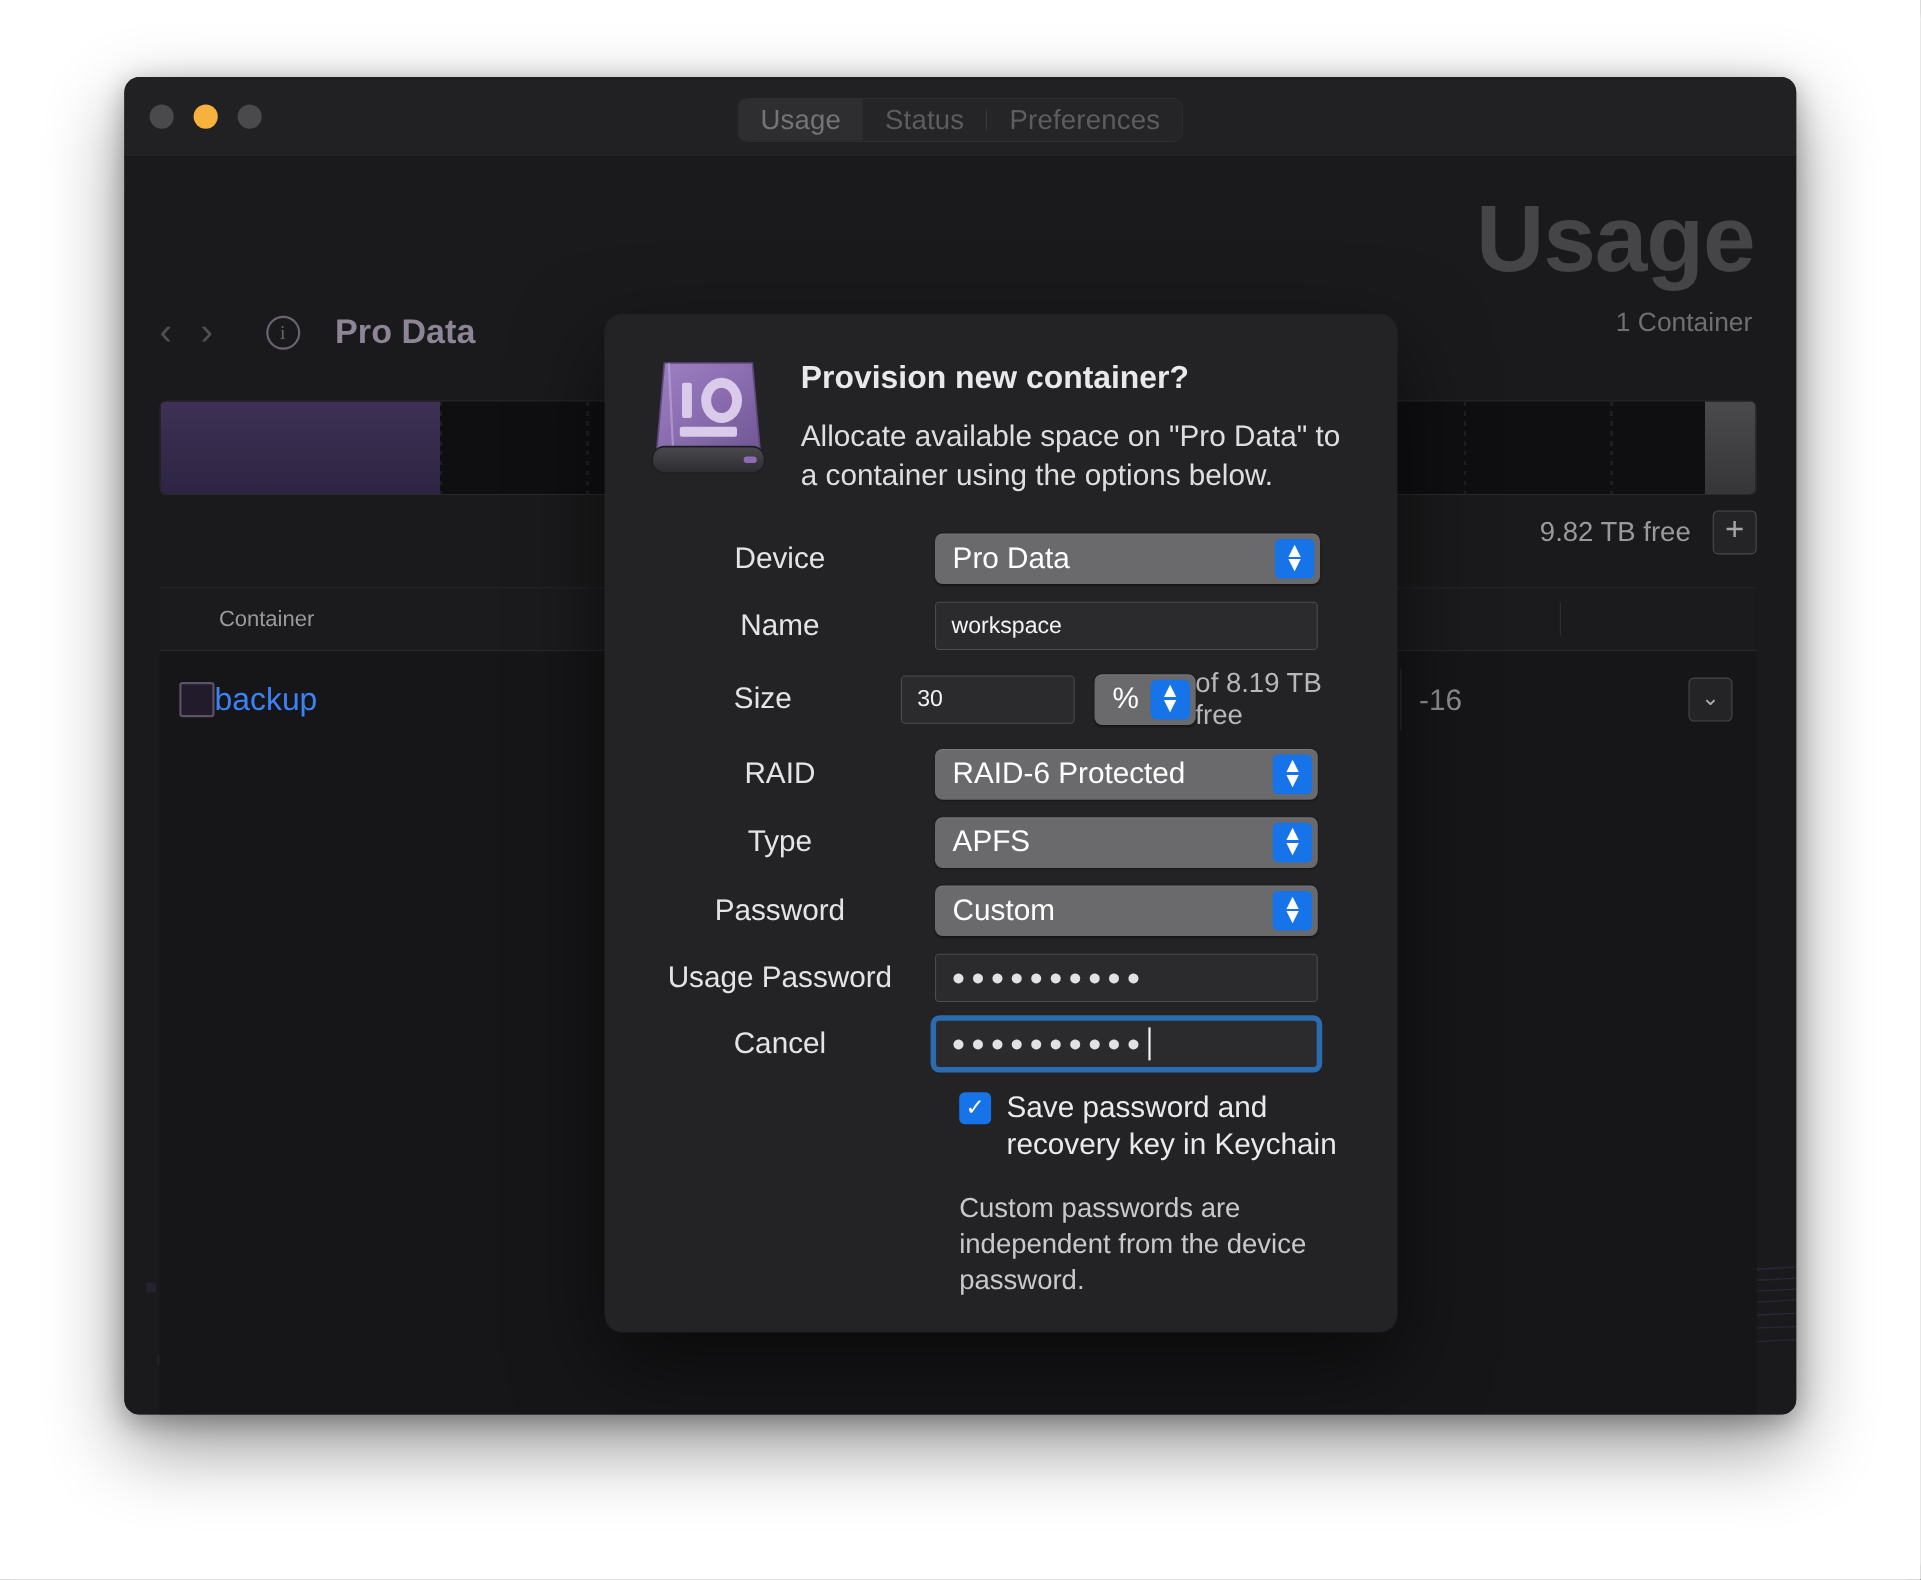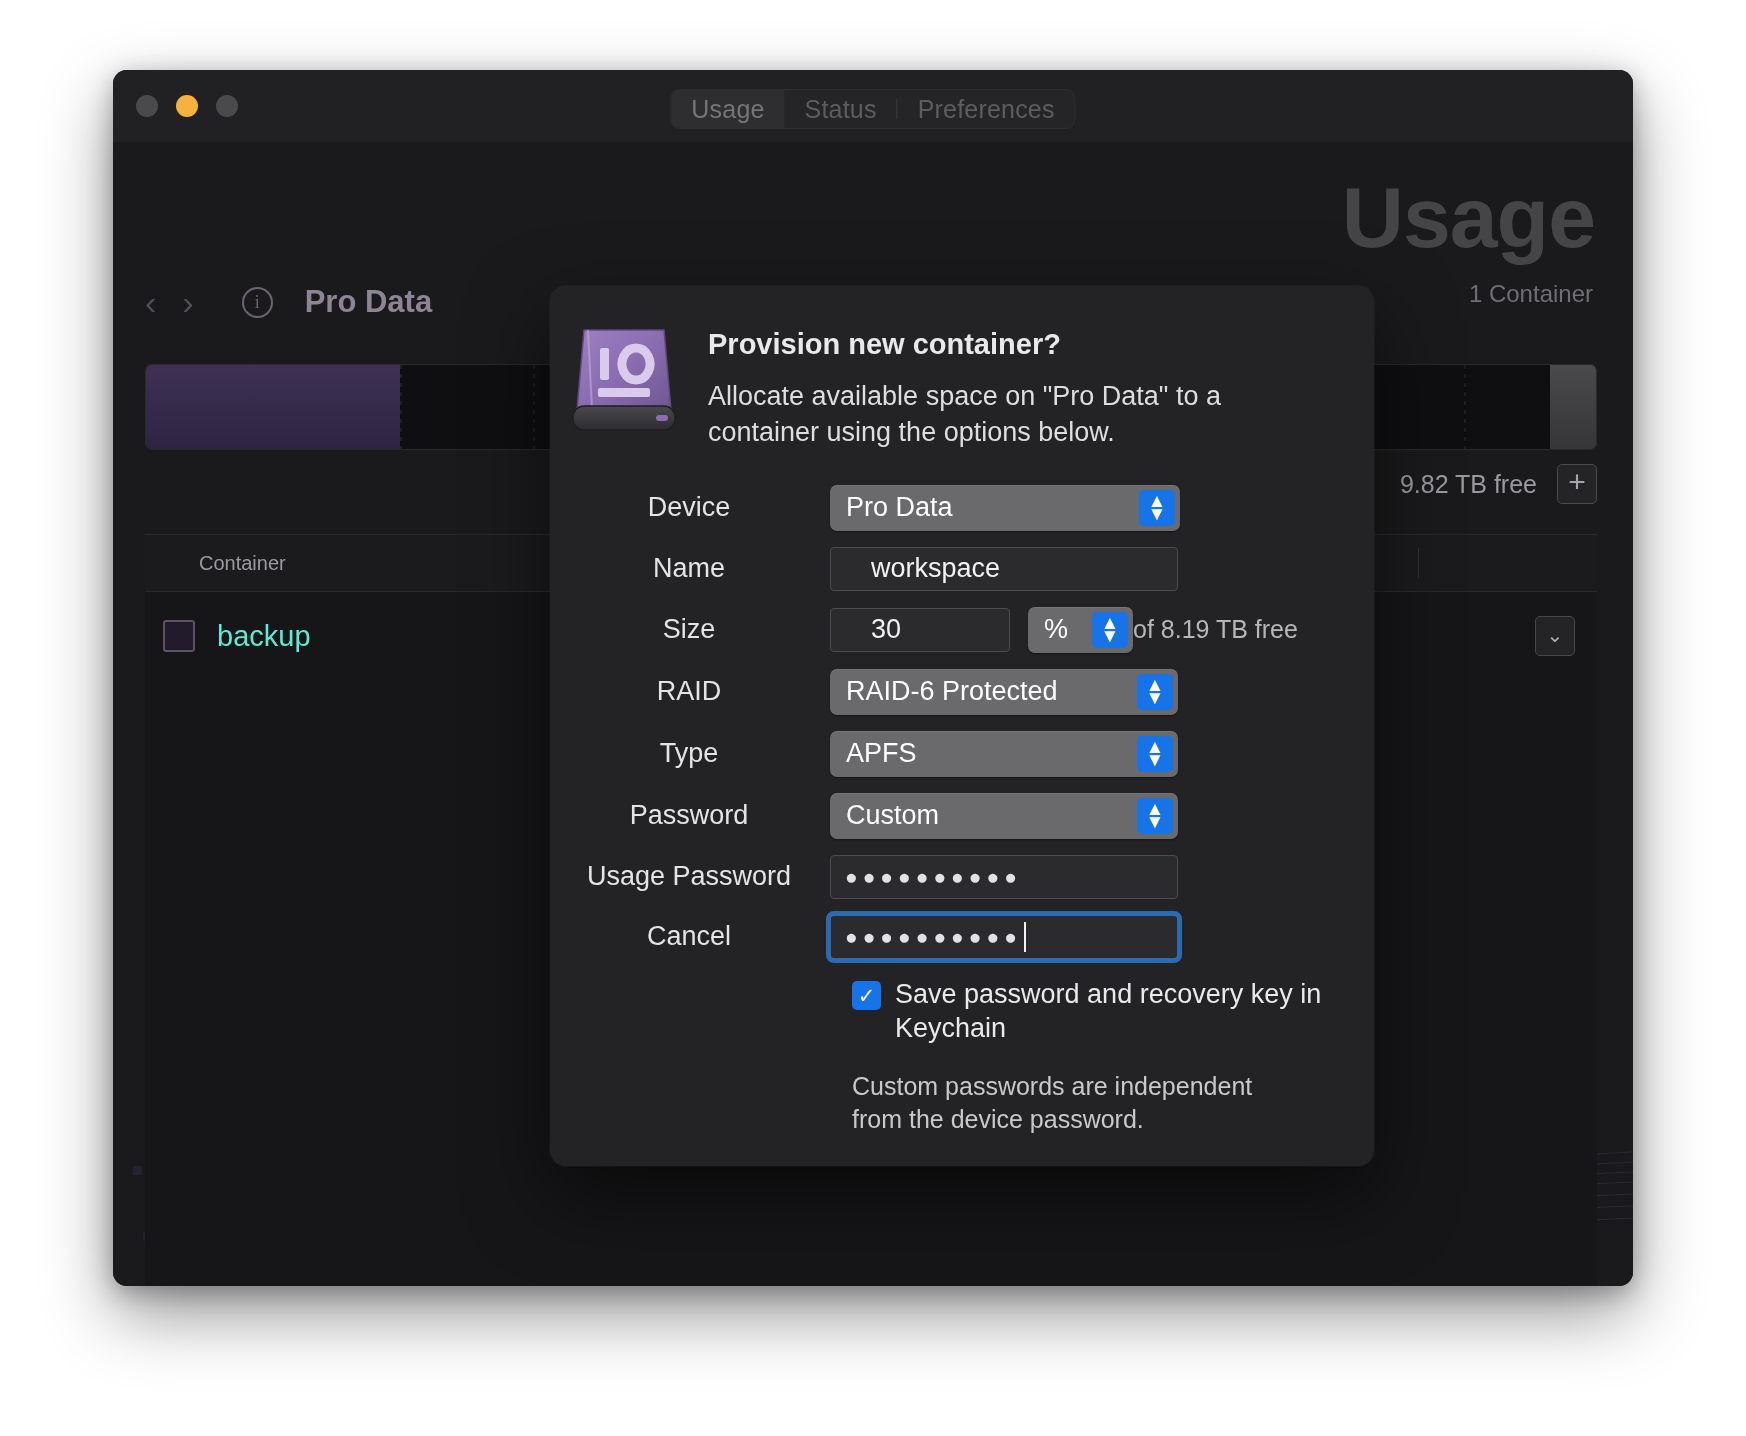--- a/index.html
+++ b/index.html
@@ -263,22 +263,21 @@
   .row-check {
     width: 28px;
     height: 28px;
     border: 2px solid #5b5264;
     background: #221b2c;
     border-radius: 3px;
     margin-left: 18px;
   }
   .row-name {
     font-size: 29px;
-    color: #5eead4;
-    margin-left: 22px;
+    color: #3b82f6;
   }
   .row-date {
     position: absolute;
     left: 1128px;
     font-size: 27px;
     color: #8e8e92;
     padding-left: 16px;
     border-left: 1px solid #313134;
     height: 56px;
     line-height: 56px;
@@ -295,25 +294,25 @@
     font-size: 20px;
     line-height: 36px;
     text-align: center;
   }
 
   
   .sheet {
     position: absolute;
     left: 437px;
     top: 216px;
-    width: 824px;
+    width: 720px;
     background: #232325;
     border-radius: 16px;
     box-shadow: 0 30px 80px rgba(0,0,0,0.55), 0 0 0 1px rgba(255,255,255,0.045);
-    padding: 34px 40px 30px 20px;
+    padding: 34px 40px 30px 40px;
     box-sizing: border-box;
   }
 
   .sheet-head {
     display: flex;
     gap: 30px;
     align-items: flex-start;
   }
 
   
@@ -391,23 +390,22 @@
     height: 44px;
     background: #2b2b2e;
     border: 1px solid #4c4c50;
     border-radius: 4px;
     display: flex;
     align-items: center;
     padding-left: 14px;
     box-sizing: border-box;
   }
   .textfield .tv {
-    font-size: 27px;
+    font-size: 21px;
     color: #f2f2f4;
-    margin-left: 26px;
   }
   .dots {
     font-size: 21px;
     color: #e2e2e4;
     letter-spacing: 5px;
   }
 
   .focusring {
     border: 1px solid #2b2b2e;
     outline: 5px solid #2b6cb0;

